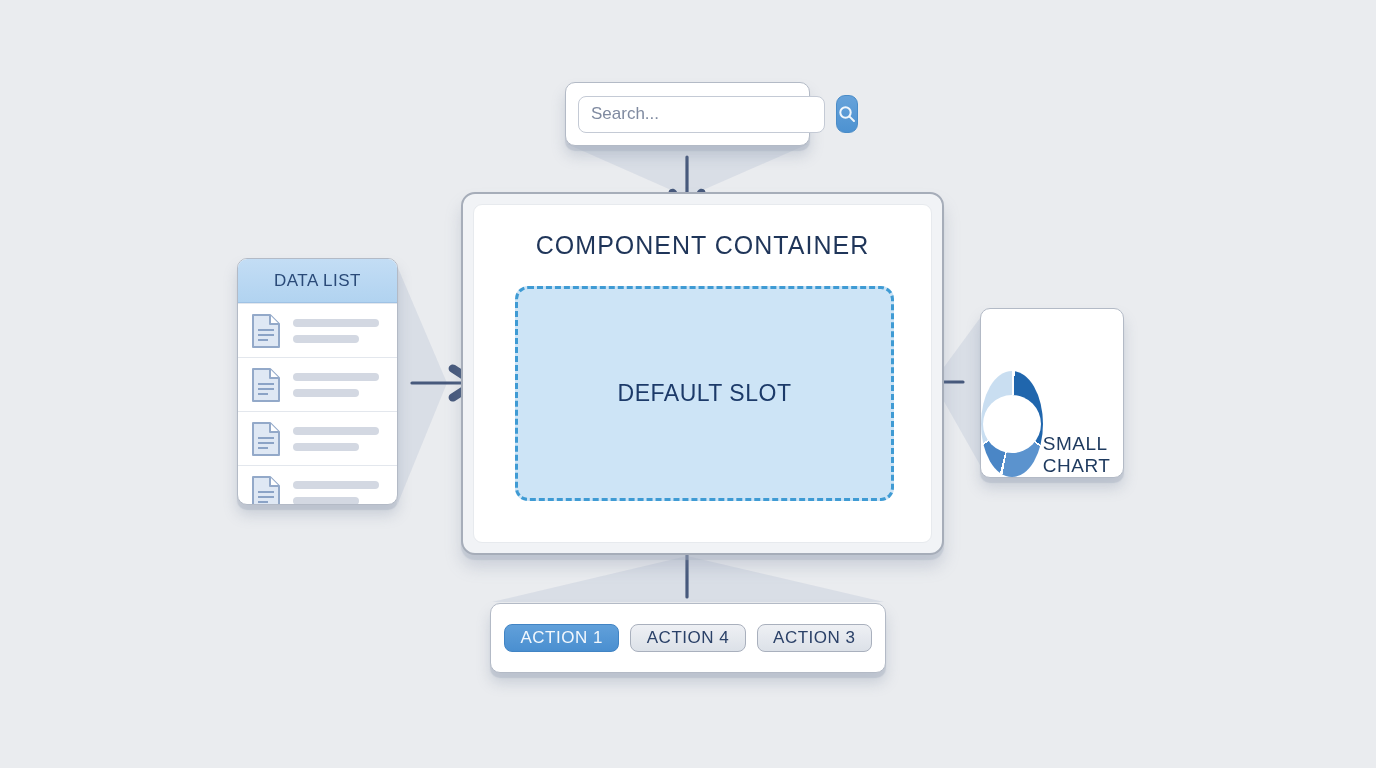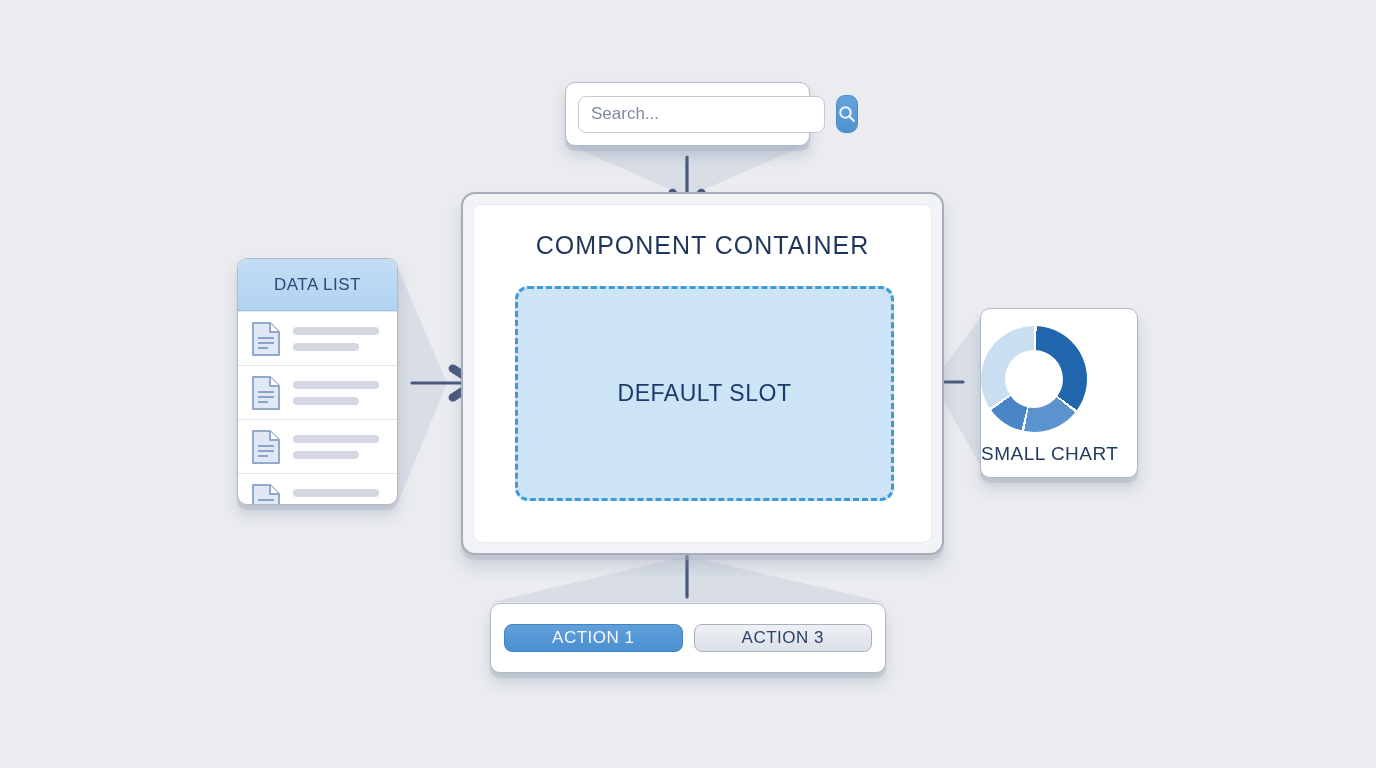--- a/index.html
+++ b/index.html
@@ -45,33 +45,33 @@
   .drop-zone{
     position:absolute;left:41px;top:81px;width:379px;height:215px;border-radius:13px;
     background:#cde4f6;border:3px dashed #3f9bd4;
     display:flex;flex-direction:column;align-items:center;justify-content:center;gap:4px;
   }
   .drop-zone span{font-size:23px;letter-spacing:.5px;color:#1c3a69;font-weight:500;}
 
   
   .data-list{left:237px;top:258px;width:161px;height:247px;overflow:hidden;padding:0;}
   .data-list-header{
-    height:52px;background:linear-gradient(#c3ddf5,#b1d3f0);border-bottom:1px solid #9fc2e4;
+    height:44px;background:linear-gradient(#c3ddf5,#b1d3f0);border-bottom:1px solid #9fc2e4;
     border-radius:8px 8px 0 0;display:flex;align-items:center;justify-content:center;
     font-size:17px;letter-spacing:.5px;color:#2a4a78;font-weight:500;
   }
   .data-row{height:54px;display:flex;align-items:center;gap:12px;padding-left:13px;border-top:1px solid #e3e7ed;}
   .data-row:first-of-type{border-top:none;}
   .bar-stack{display:flex;flex-direction:column;gap:8px;}
   .bar{height:8px;border-radius:4px;background:#d3d8e2;}
   .bar-long{width:86px;}
   .bar-short{width:66px;}
 
   
-  .chart-card{left:980px;top:308px;width:158px;height:170px;display:flex;flex-direction:column;align-items:flex-start;}
+  .chart-card{left:980px;top:308px;width:144px;height:170px;display:flex;flex-direction:row;align-items:flex-end;}
   .donut{position:relative;width:106px;height:106px;border-radius:50%;margin-top:17px;background:#c9def1;}
   .donut-hole{position:absolute;left:50%;top:50%;width:58px;height:58px;margin:-29px 0 0 -29px;border-radius:50%;background:#ffffff;}
   .chart-label{margin-top:11px;font-size:19px;letter-spacing:.5px;color:#1e3a5f;font-weight:500;}
 
   
   .actions-bar{left:490px;top:603px;width:396px;height:70px;display:flex;align-items:center;gap:11px;padding:0 13px;}
   .action-btn{
     flex:1;height:28px;border-radius:8px;font-size:17px;letter-spacing:.5px;cursor:pointer;
   }
   .action-btn.primary{
@@ -179,16 +179,17 @@
 
   <div class="card chart-card">
     <div class="donut" style="background: conic-gradient(rgb(255, 255, 255) 0deg, rgb(255, 255, 255) 3deg, rgb(32, 102, 173) 3deg, rgb(32, 102, 173) 126deg, rgb(255, 255, 255) 126deg, rgb(255, 255, 255) 129deg, rgb(91, 147, 206) 129deg, rgb(91, 147, 206) 190.8deg, rgb(255, 255, 255) 190.8deg, rgb(255, 255, 255) 193.8deg, rgb(74, 134, 198) 193.8deg, rgb(74, 134, 198) 234deg, rgb(255, 255, 255) 234deg, rgb(255, 255, 255) 237deg, rgb(201, 222, 241) 237deg, rgb(201, 222, 241) 360deg);">
       <div class="donut-hole"></div>
     </div>
     <div class="chart-label">SMALL CHART</div>
   </div>
 
   <div class="card actions-bar">
     <button class="action-btn primary">ACTION 1</button>
+    <button class="action-btn secondary">ACTION 4</button>
     <button class="action-btn secondary">ACTION 3</button>
   </div>
 
 </div>
 
 </body></html>

